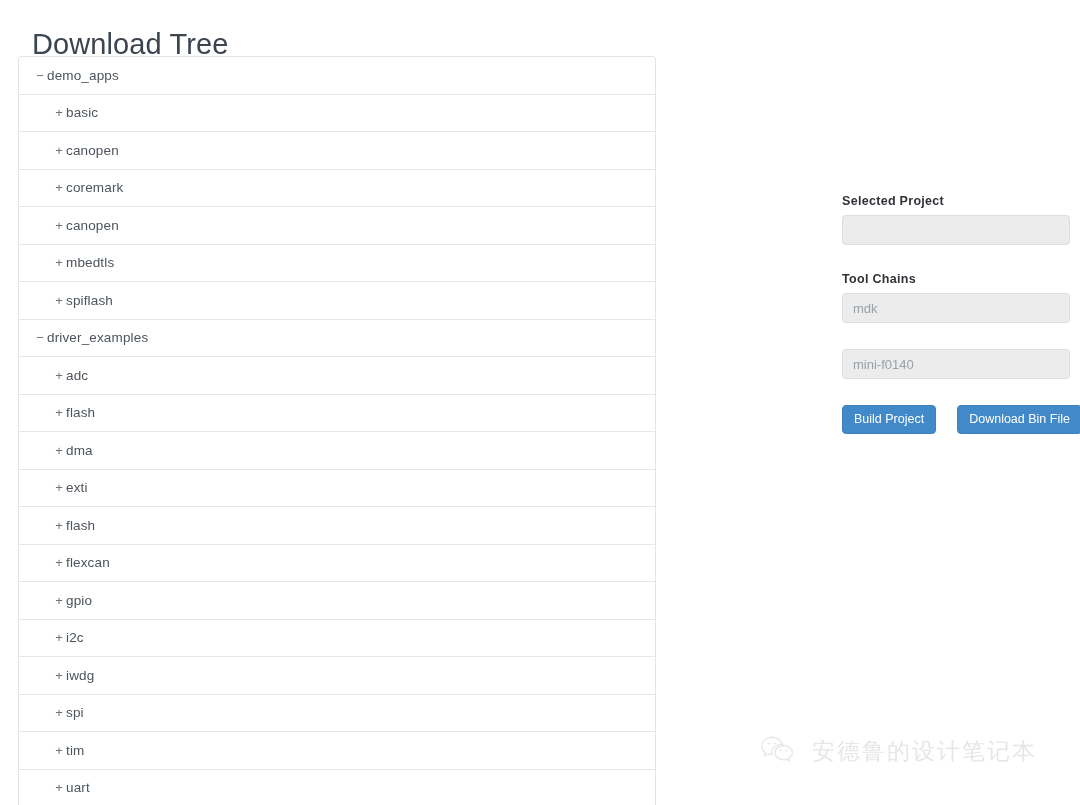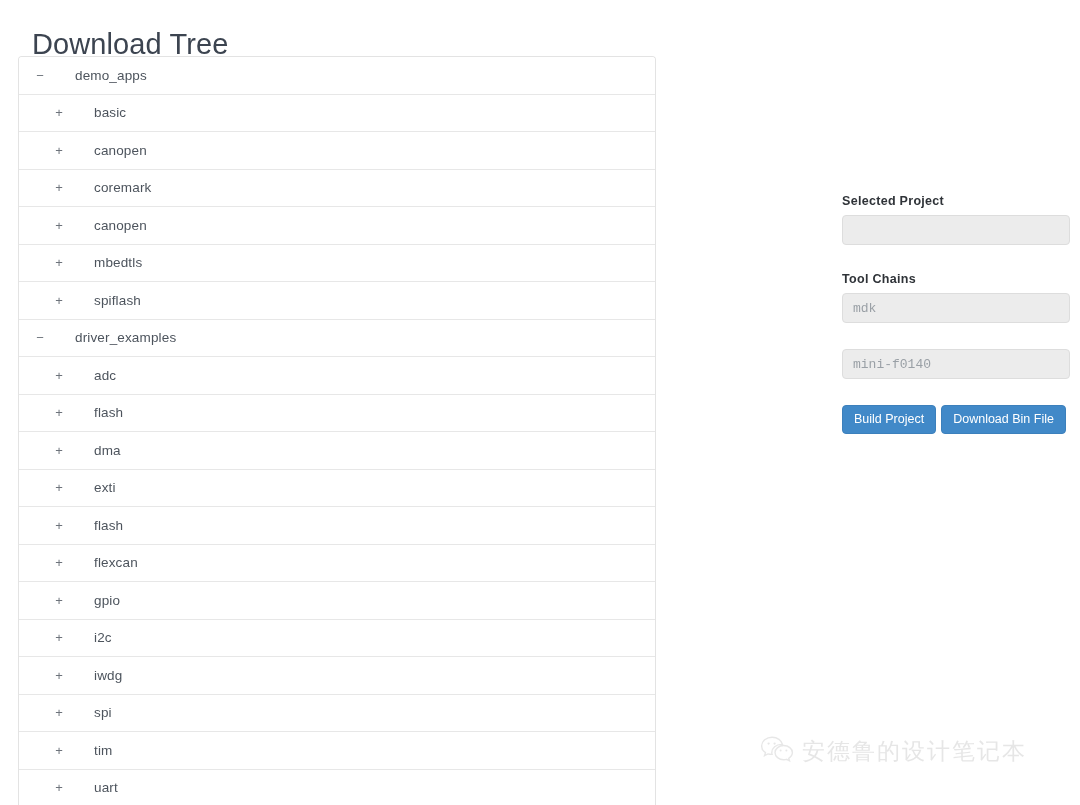--- a/index.html
+++ b/index.html
@@ -68,21 +68,21 @@
     min-width: 14px;
     text-align: center;
     font-size: 13px;
     color: #6d737b;
     font-family: "Liberation Sans", sans-serif;
     line-height: 13px;
     user-select: none;
   }
 
   .tree-label {
-    margin-left: 28px;
+    margin-left: 0;
     font-size: 13.5px;
     color: #4d545d;
     letter-spacing: 0.15px;
     white-space: nowrap;
   }
 
   
   .form-col {
     position: absolute;
     left: 842px;
@@ -104,31 +104,31 @@
 
   .field-input {
     display: block;
     width: 228px;
     height: 30px;
     box-sizing: border-box;
     background: #ececec;
     border: 1px solid #dddddd;
     border-radius: 4px;
     font-size: 13px;
-    font-family: Liberation Mono, monospace;
+    font-family: Liberation Sans, sans-serif;
     color: #8d9298;
     padding: 0 10px;
     outline: none;
   }
   .field-input::placeholder { color: #9aa0a6; opacity: 1; }
 
   .btn-row {
     margin-top: 16px;
     display: flex;
-    gap: 5px;
+    gap: 21px;
   }
 
   .btn {
     background: #4189c8;
     border: 1px solid #3c80bc;
     color: #ffffff;
     font-size: 12.5px;
     font-family: "Liberation Sans", sans-serif;
     border-radius: 4px;
     padding: 0 11px;
@@ -139,21 +139,21 @@
     box-sizing: border-box;
   }
 
   
   .watermark {
     position: absolute;
     left: 760px;
     top: 735px;
     display: flex;
     align-items: center;
-    gap: 8px;
+    gap: 18px;
     opacity: 0.55;
     pointer-events: none;
     user-select: none;
   }
   .watermark-text {
     font-size: 23px;
     color: #d2d2d2;
     letter-spacing: 2px;
     font-family: "DejaVu Sans", sans-serif;
     white-space: nowrap;

